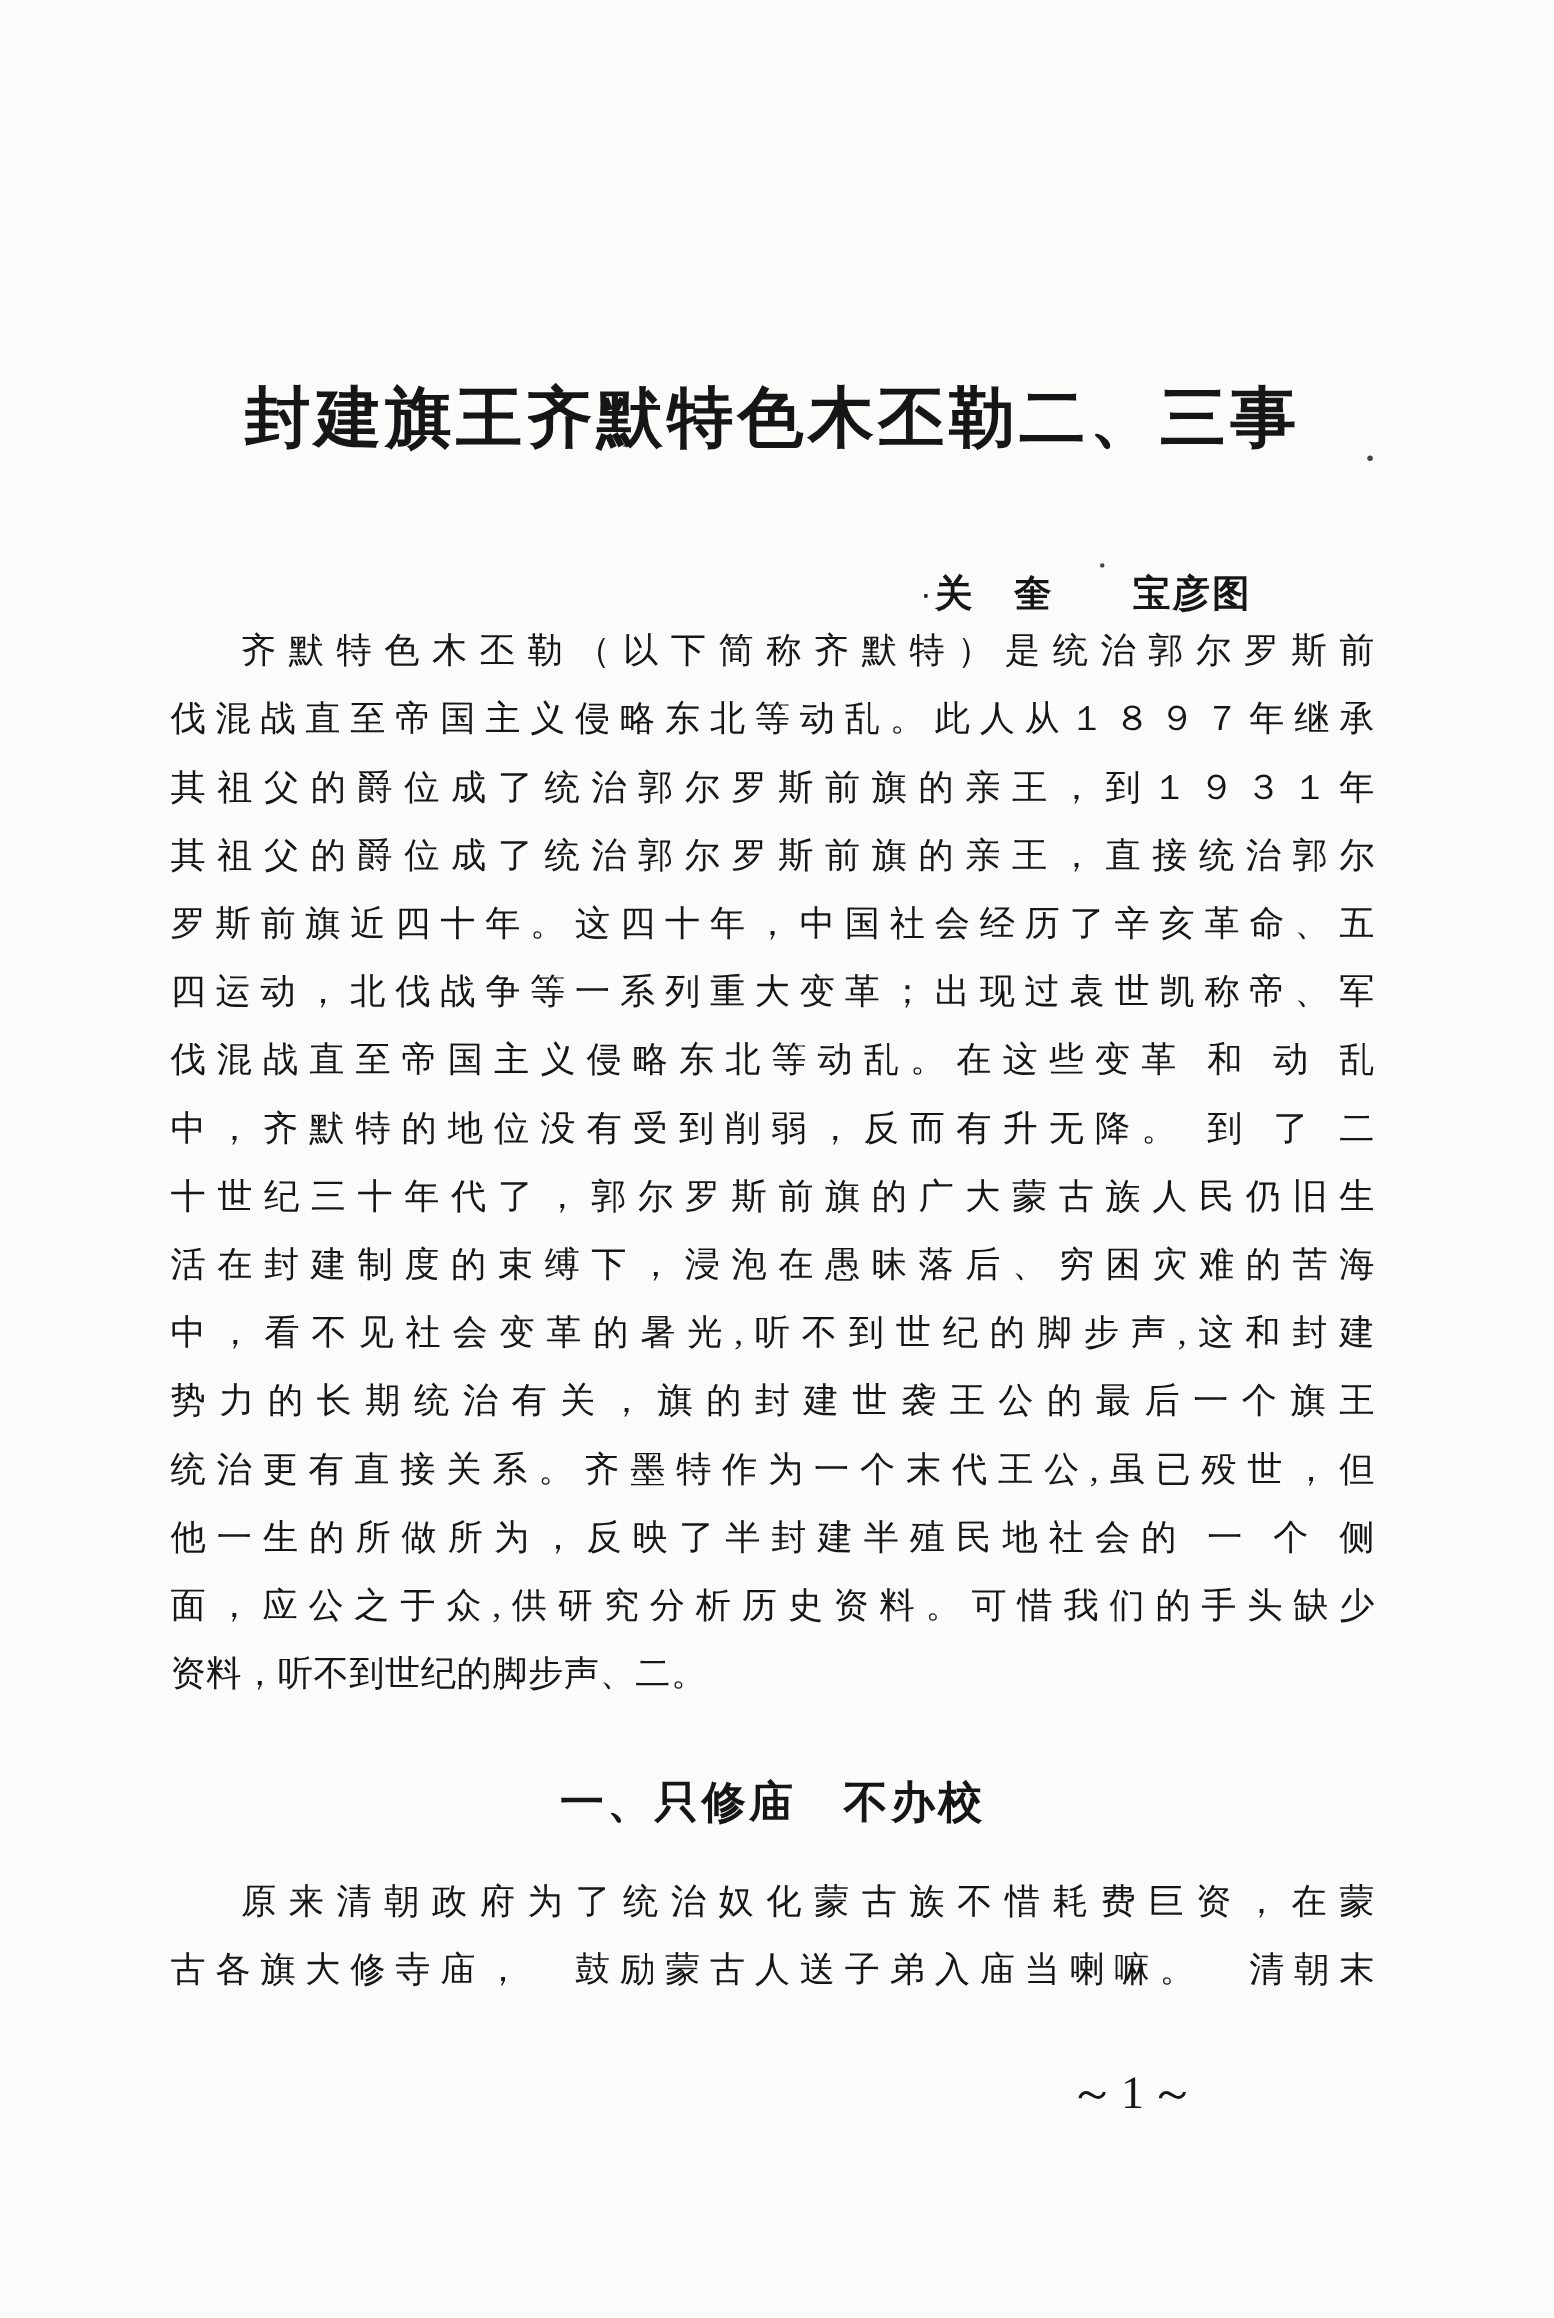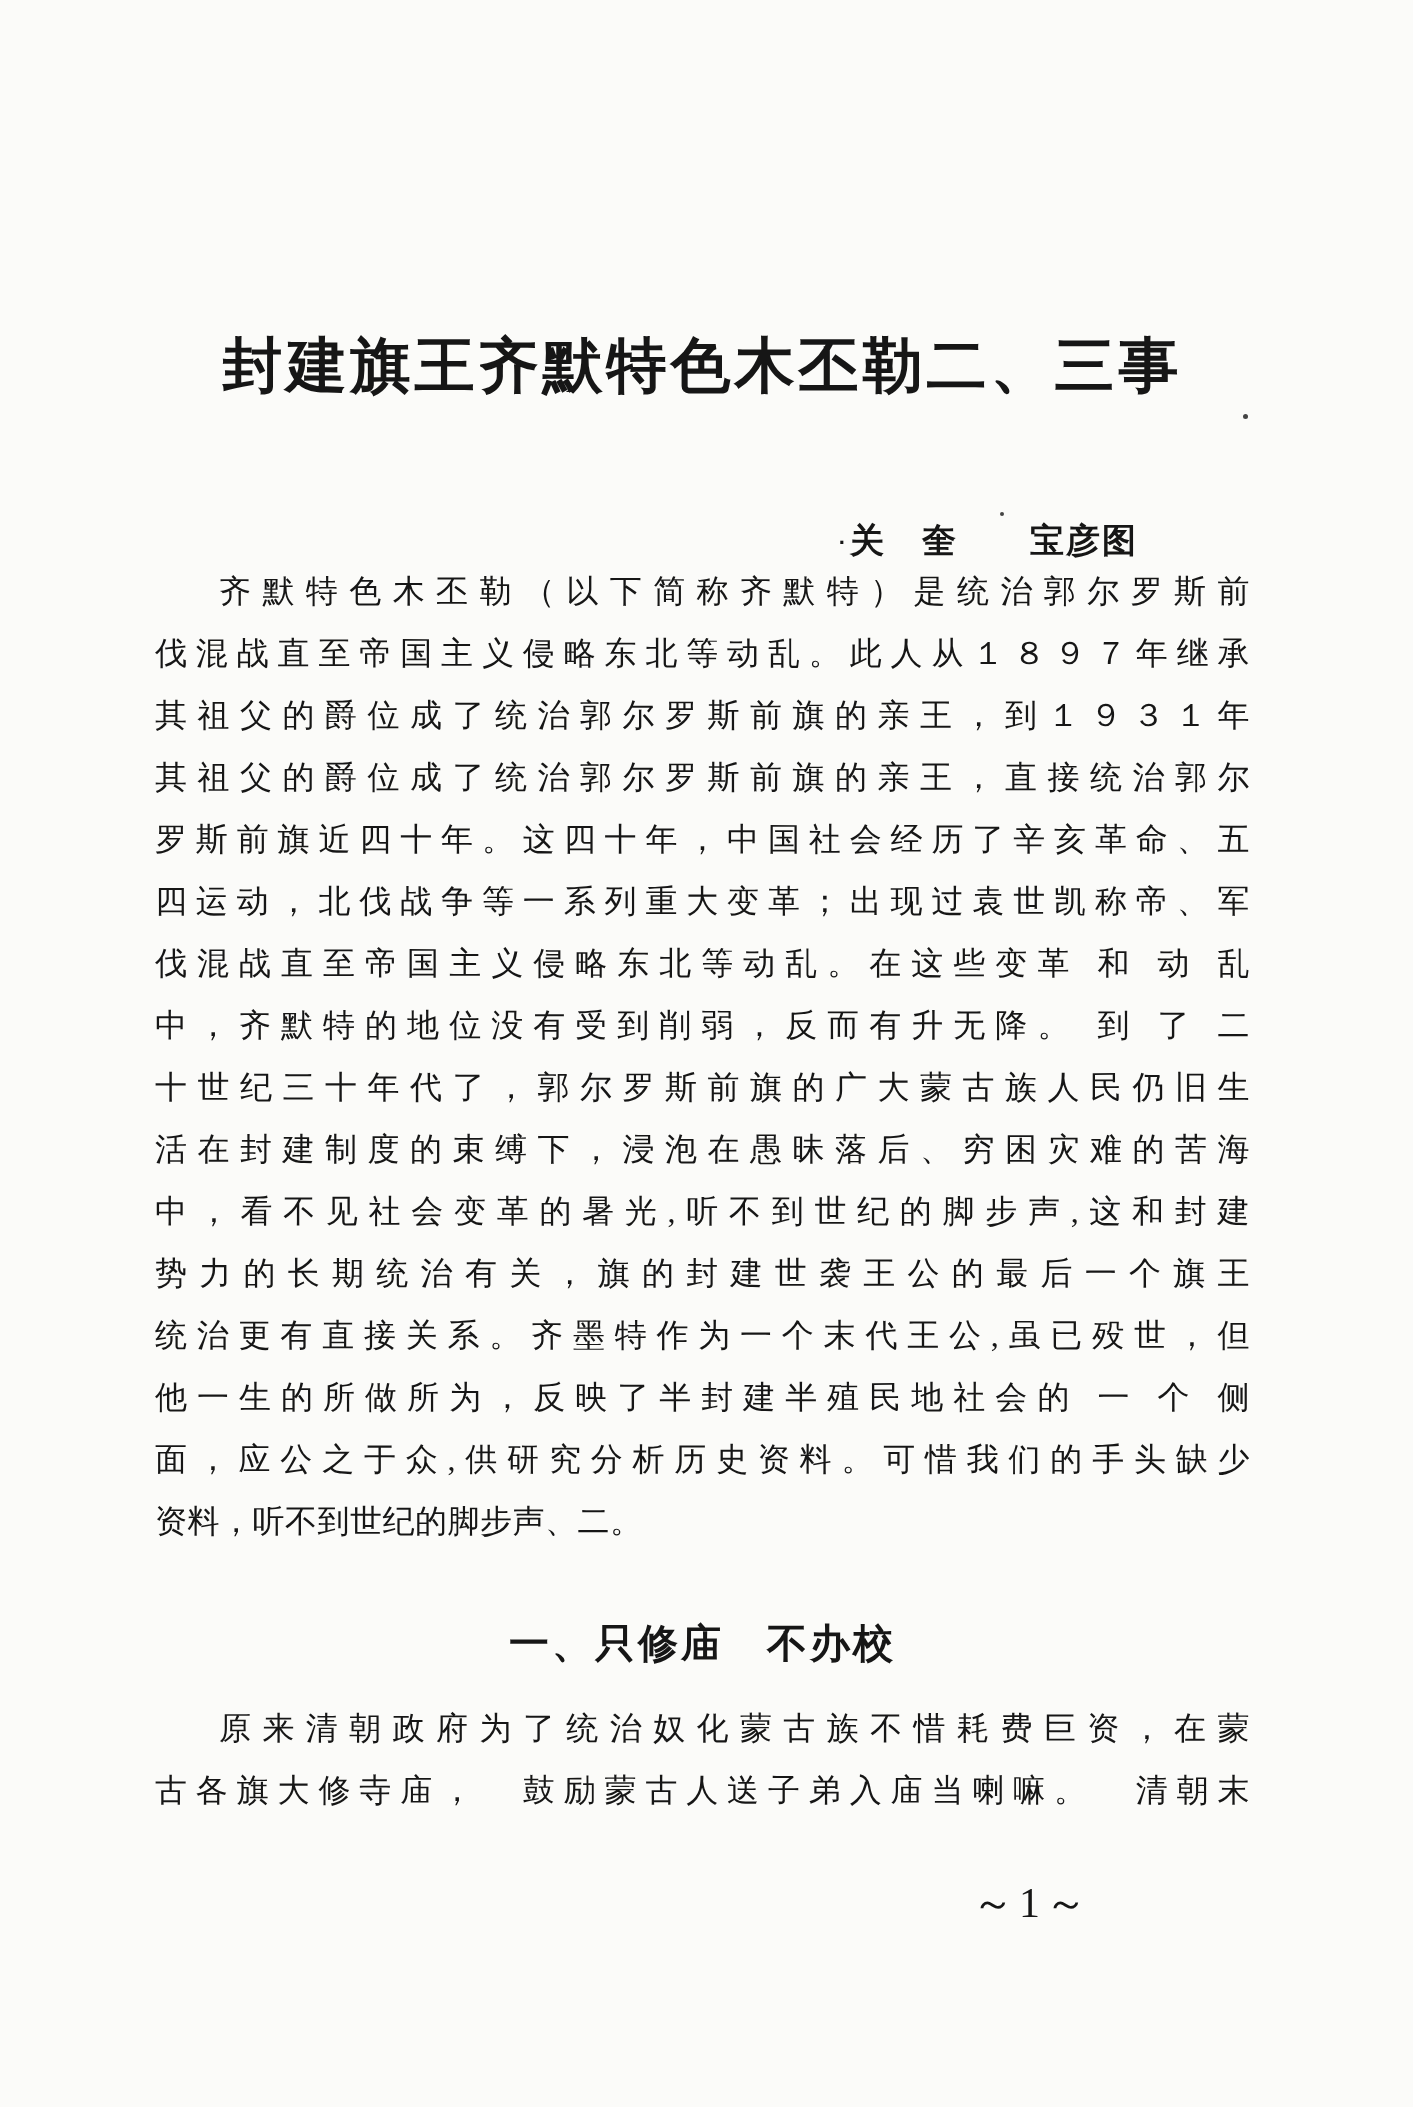--- a/index.html
+++ b/index.html
@@ -6,21 +6,21 @@
   .page{
     position:relative;
     width:1413px;height:2107px;
     margin:0 auto;
     background:#fbfbf9;
     color:#161616;
     font-family:"Liberation Serif","DejaVu Serif",serif;
     overflow:hidden;
   }
   .title{
-    position:absolute;top:316px;left:155px;width:1095px;
+    position:absolute;top:330px;left:155px;width:1095px;
     margin:0;
     font-family:"Liberation Sans","DejaVu Sans",sans-serif;
     font-weight:900;
     font-size:60px;line-height:100px;
     letter-spacing:4px;
     text-align:center;
     white-space:nowrap;
   }
   .byline{
     position:absolute;top:468px;left:155px;width:1095px;
@@ -42,21 +42,21 @@
     text-align:justify;
     text-align-last:justify;
     overflow:hidden;
     letter-spacing:0.5px;
   }
   .indent{text-indent:2em;}
   .lastline{text-align-last:left;}
   .heading{
     position:absolute;top:1612px;left:155px;width:1095px;
     margin:0;
-    font-family:Liberation Sans, sans-serif;
+    font-family:Liberation Mono, monospace;
     font-weight:900;
     font-size:40px;line-height:62px;
     letter-spacing:3px;
     text-align:center;
     white-space:nowrap;
   }
   .pagenum{
     position:absolute;top:1872px;left:155px;width:1095px;
     text-align:right;
     padding-right:158px;box-sizing:border-box;

